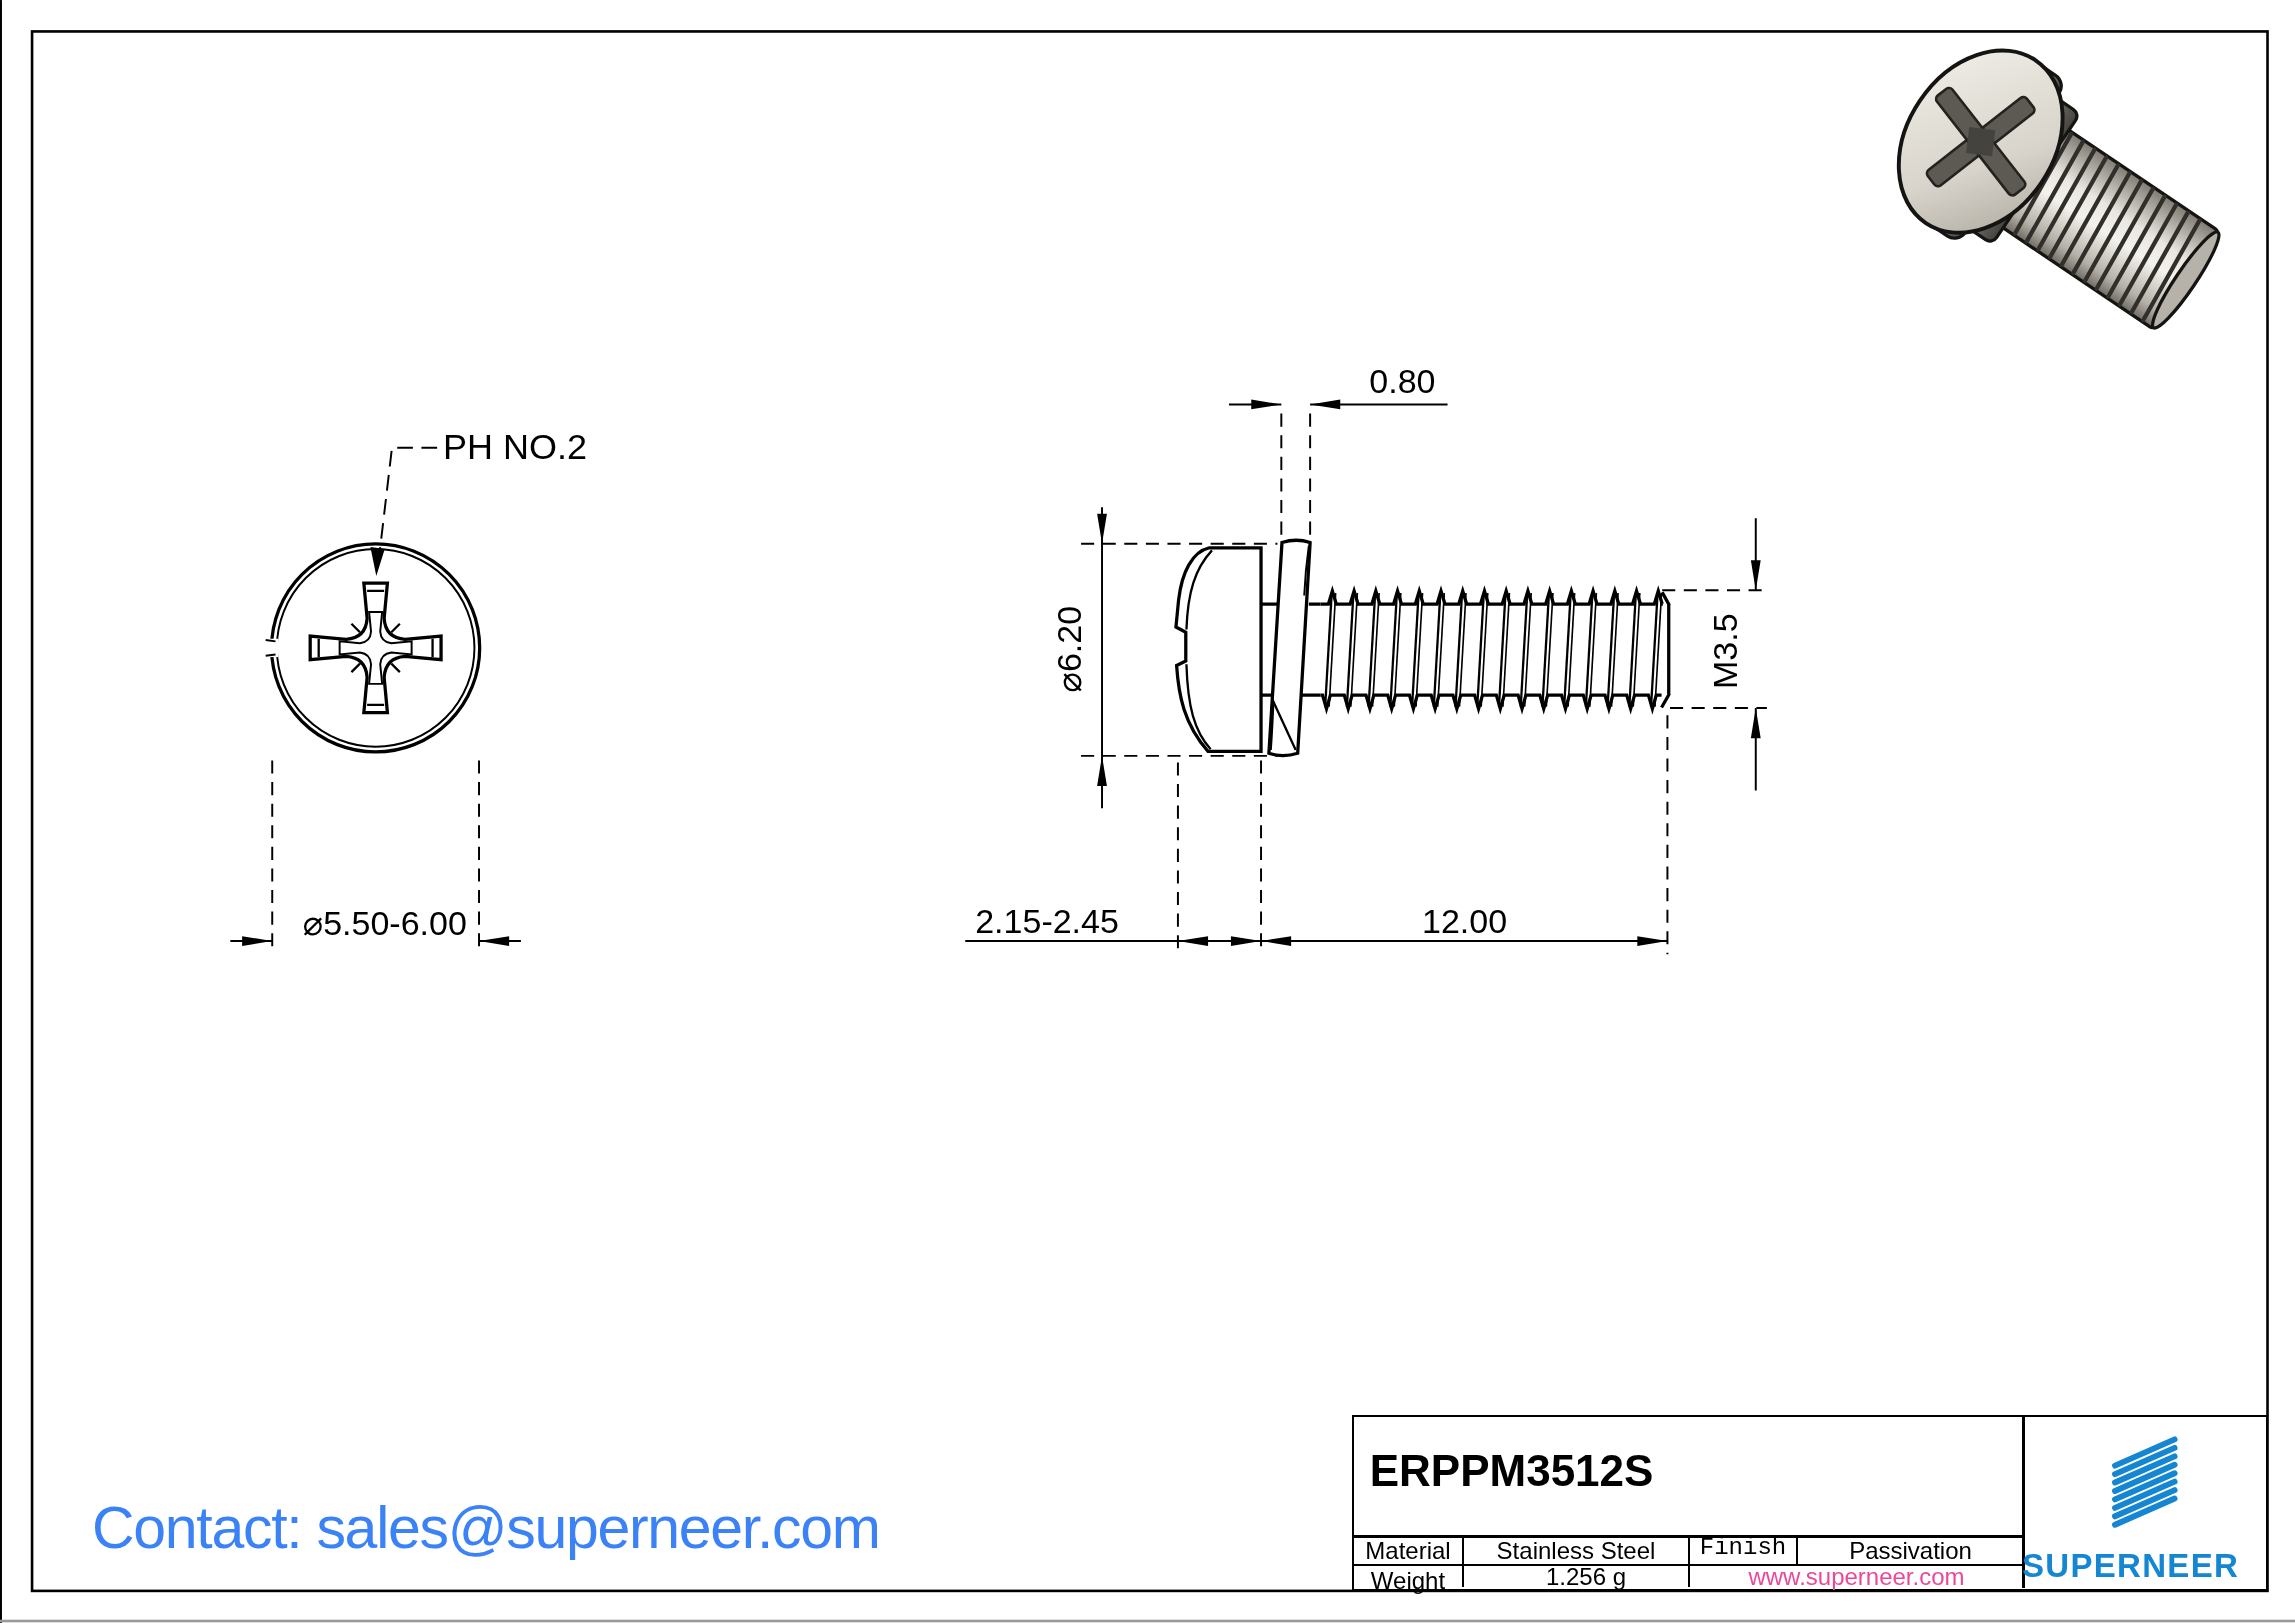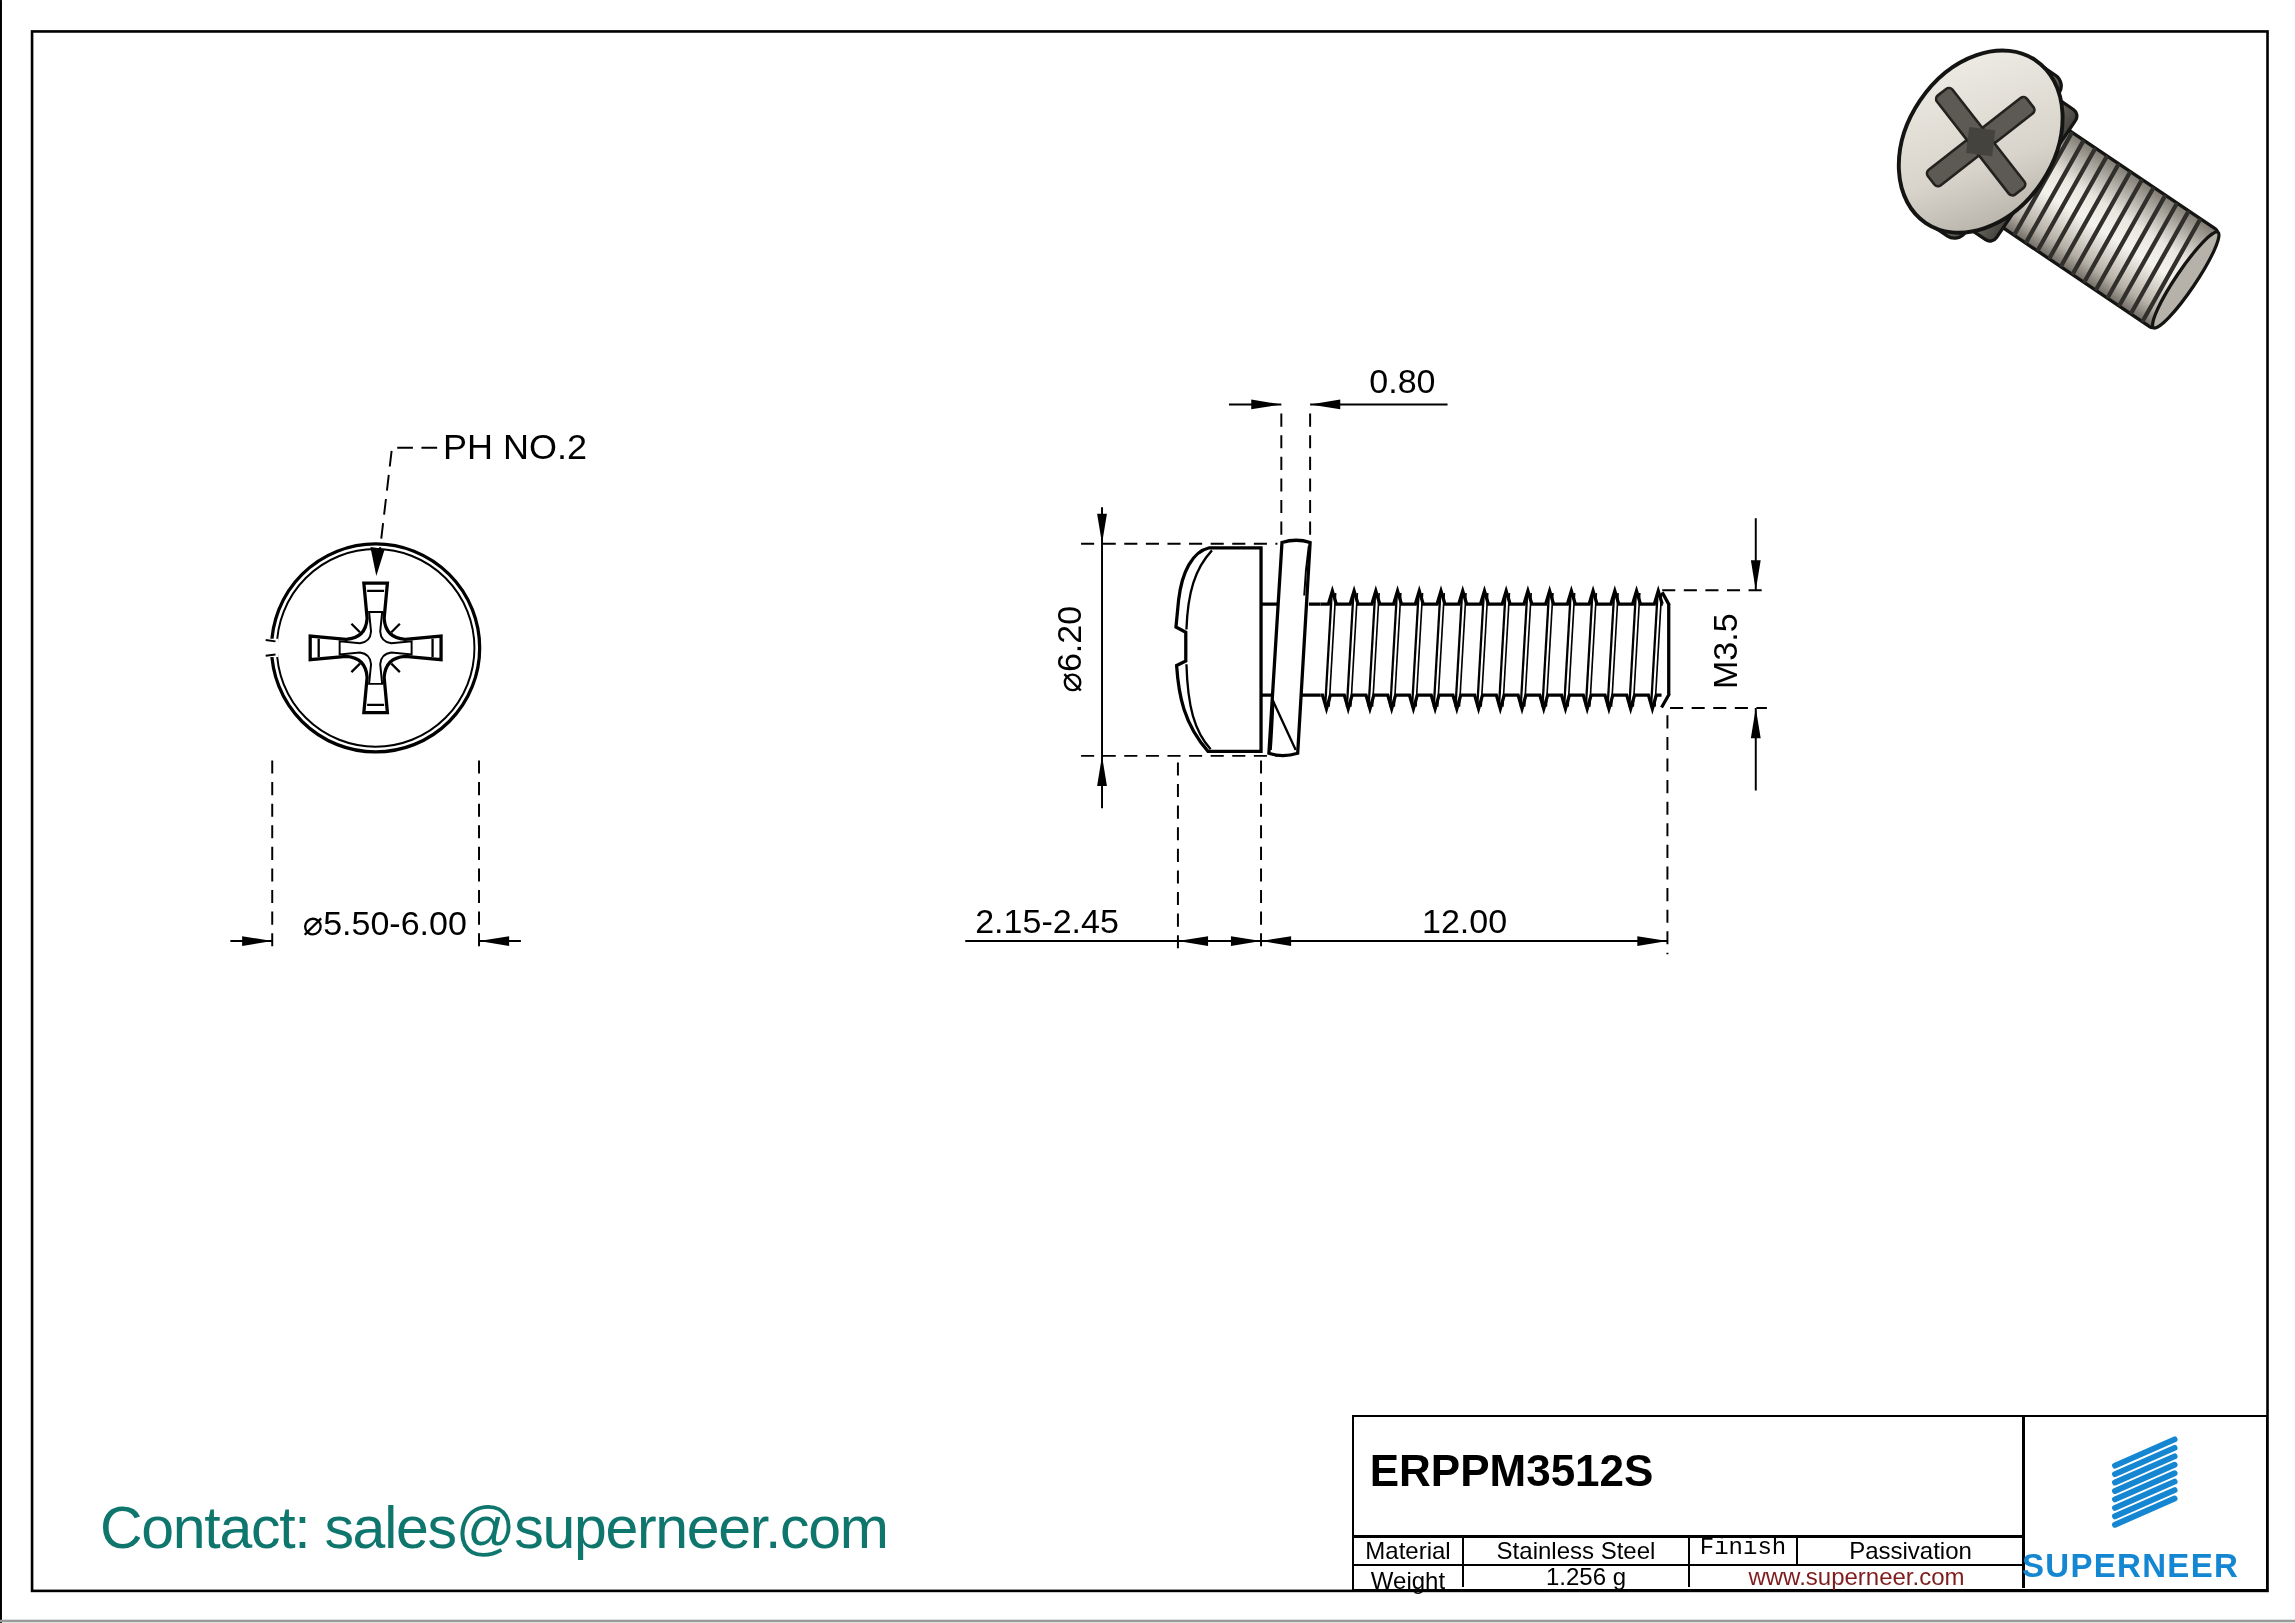--- a/index.html
+++ b/index.html
@@ -2,33 +2,33 @@
 <html style="font-size:10.5px"><head>
 <meta charset="utf-8">
 <style>
   * { box-sizing: border-box; margin: 0; padding: 0; }
   html, body { width: 2295px; height: 1623px; background: #fff; overflow: hidden; }
   body { font-family: "Liberation Sans", "DejaVu Sans", sans-serif; }
   #canvas { position: relative; width: 2295px; height: 1623px; background: #fff; }
   #drawing { position: absolute; left: 0; top: 0; }
   .blackline { position: absolute; background: #000; }
   #contact-line {
-    position: absolute; left: 100px; top: 1494px; font-size: 59px; color: #0f766e;
+    position: absolute; left: 92px; top: 1494px; font-size: 59px; color: #3b82f6;
     letter-spacing: -1.3px; white-space: nowrap;
   }
   
   #title-block {
     position: absolute; left: 1352px; top: 1415px; width: 916px; height: 176px;
     border: 2.6px solid #000; background: #fff;
   }
   #part-number { position: absolute; left: 15.7px; top: 9.2px; font-size: 44px; font-weight: bold; color:#000;margin-top:20px; }
   #part-desc   { position: absolute; left: 16.4px; top: 60px; font-size: 20px; line-height: 21px; color:#000; }
   .tb-cell { position: absolute; display: flex; align-items: center; justify-content: center;
              font-size: 24px; color: #000; white-space: nowrap; text-align: center; }
-  .tb-link { color: #7f1d1d; }
+  .tb-link { color: #ec4899; }
   #brand-name {
     position: absolute; left: 668px; top: 130px; width: 243px; 
     font-size: 33px; font-weight: bold; letter-spacing: 1.3px; color: #1586d1;
   }
   #logo-svg { position: absolute; left: 668px; top: 0; }
 </style>
 </head>
 <body>
 
 <div id="canvas">

